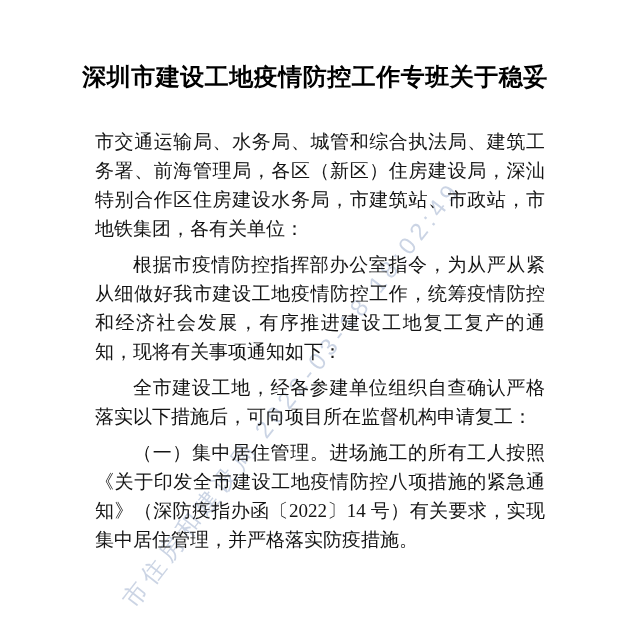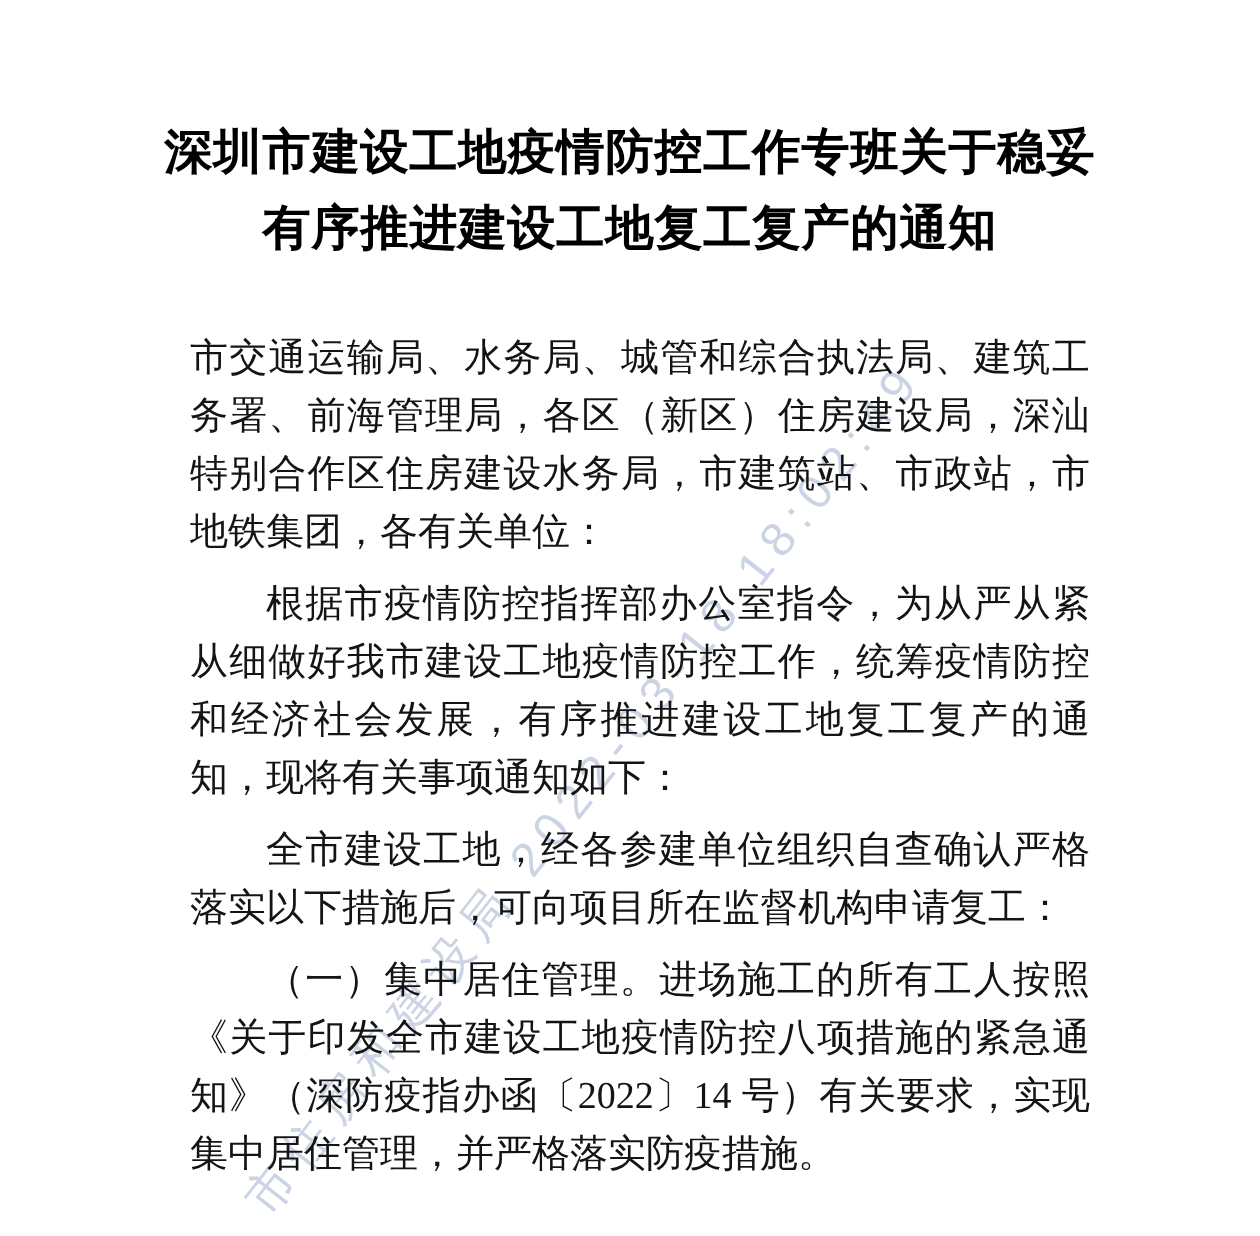--- a/index.html
+++ b/index.html
@@ -98,21 +98,20 @@
 
 <div class="page">
 
   <div class="watermark">市住房和建设局 2022-03-18 18:02:49</div>
 
   <div class="layer">
 
 
     <h1 class="doc-title">
       <span class="title-line">深圳市建设工地疫情防控工作专班关于稳妥</span>
-      <span class="title-line">有序推进建设工地复工复产的通知</span>
     </h1>
 
     <main class="content">
       <p>市交通运输局、水务局、城管和综合执法局、建筑工务署、前海管理局，各区（新区）住房建设局，深汕特别合作区住房建设水务局，市建筑站、市政站，市地铁集团，各有关单位：</p>
 
       <p class="indent">根据市疫情防控指挥部办公室指令，为从严从紧从细做好我市建设工地疫情防控工作，统筹疫情防控和经济社会发展，有序推进建设工地复工复产的通知，现将有关事项通知如下：</p>
 
 
       <p class="indent">全市建设工地，经各参建单位组织自查确认严格落实以下措施后，可向项目所在监督机构申请复工：</p>
 

